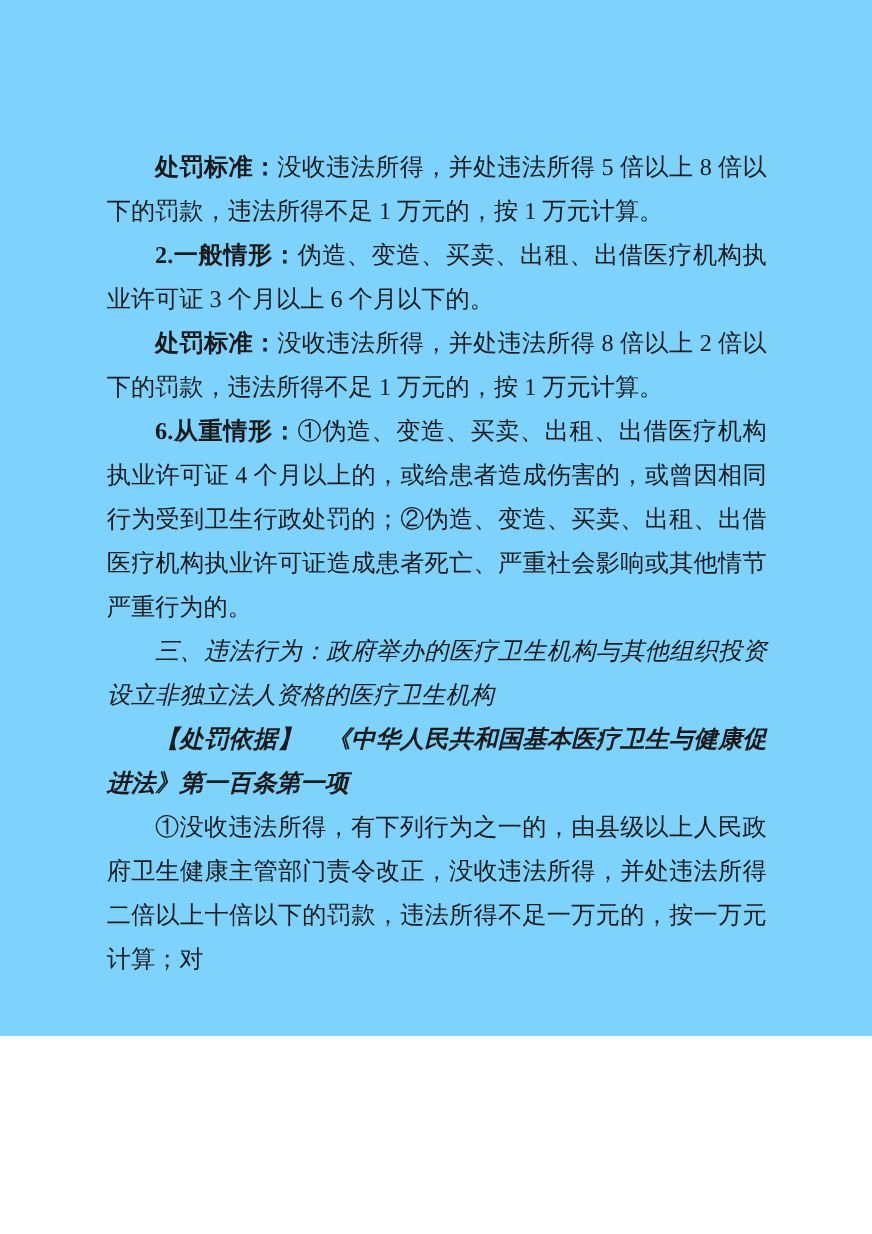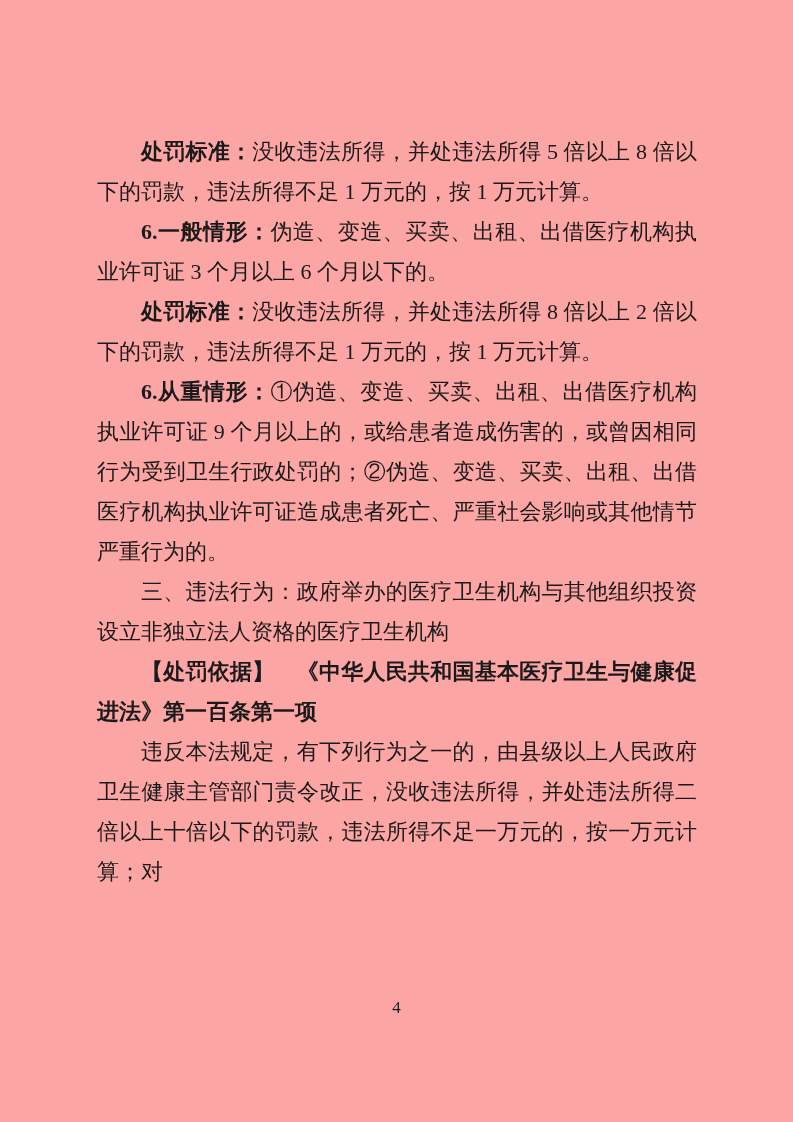--- a/index.html
+++ b/index.html
@@ -3,22 +3,22 @@
 <meta charset="utf-8">
 <style>
   html, body {
     margin: 0;
     padding: 0;
     background: #ffffff;
   }
   .page {
     position: relative;
     width: 793px;
-    height: 1122px;
-    background: #fca5a5;
+    height: 942px;
+    background: #7dd3fc;
     overflow: hidden;
     font-family: "Liberation Serif", serif;
     color: #1a1a1a;
   }
   .content {
     position: absolute;
     left: 97px;
     top: 132px;
     width: 600px;
   }
@@ -30,41 +30,43 @@
     text-indent: 2em;
     text-align: justify;
     text-justify: inter-character;
     word-break: break-all;
   }
   .para .plabel {
     font-weight: bold;
   }
   .para.bold {
     font-weight: bold;
+    font-style: italic;
   }
   .para.kai {
+    font-style: italic;
   }
   .page-number {
     position: absolute;
     top: 996px;
     left: 0;
     width: 100%;
     text-align: center;
     font-size: 17px;
     line-height: 24px;
     color: #1a1a1a;
   }
 </style>
 </head>
 <body>
 
 <div class="page">
   <div class="content" id="paragraph-container">
       <p class="para normal"><span class="plabel">处罚标准：</span><span>没收违法所得，并处违法所得 5 倍以上 8 倍以下的罚款，违法所得不足 1 万元的，按 1 万元计算。</span></p>
-      <p class="para normal"><span class="plabel">6.一般情形：</span><span>伪造、变造、买卖、出租、出借医疗机构执业许可证 3 个月以上 6 个月以下的。</span></p>
+      <p class="para normal"><span class="plabel">2.一般情形：</span><span>伪造、变造、买卖、出租、出借医疗机构执业许可证 3 个月以上 6 个月以下的。</span></p>
       <p class="para normal"><span class="plabel">处罚标准：</span><span>没收违法所得，并处违法所得 8 倍以上 2 倍以下的罚款，违法所得不足 1 万元的，按 1 万元计算。</span></p>
-      <p class="para normal"><span class="plabel">6.从重情形：</span><span>①伪造、变造、买卖、出租、出借医疗机构执业许可证 9 个月以上的，或给患者造成伤害的，或曾因相同行为受到卫生行政处罚的；②伪造、变造、买卖、出租、出借医疗机构执业许可证造成患者死亡、严重社会影响或其他情节严重行为的。</span></p>
+      <p class="para normal"><span class="plabel">6.从重情形：</span><span>①伪造、变造、买卖、出租、出借医疗机构执业许可证 4 个月以上的，或给患者造成伤害的，或曾因相同行为受到卫生行政处罚的；②伪造、变造、买卖、出租、出借医疗机构执业许可证造成患者死亡、严重社会影响或其他情节严重行为的。</span></p>
       <p class="para kai"><span>三、违法行为：政府举办的医疗卫生机构与其他组织投资设立非独立法人资格的医疗卫生机构</span></p>
       <p class="para bold"><span class="plabel">【处罚依据】　</span><span>《中华人民共和国基本医疗卫生与健康促进法》第一百条第一项</span></p>
-      <p class="para normal"><span>违反本法规定，有下列行为之一的，由县级以上人民政府卫生健康主管部门责令改正，没收违法所得，并处违法所得二倍以上十倍以下的罚款，违法所得不足一万元的，按一万元计算；对</span></p>
+      <p class="para normal"><span>①没收违法所得，有下列行为之一的，由县级以上人民政府卫生健康主管部门责令改正，没收违法所得，并处违法所得二倍以上十倍以下的罚款，违法所得不足一万元的，按一万元计算；对</span></p>
     </div>
   <div class="page-number">4</div>
 </div>
 
 </body></html>

